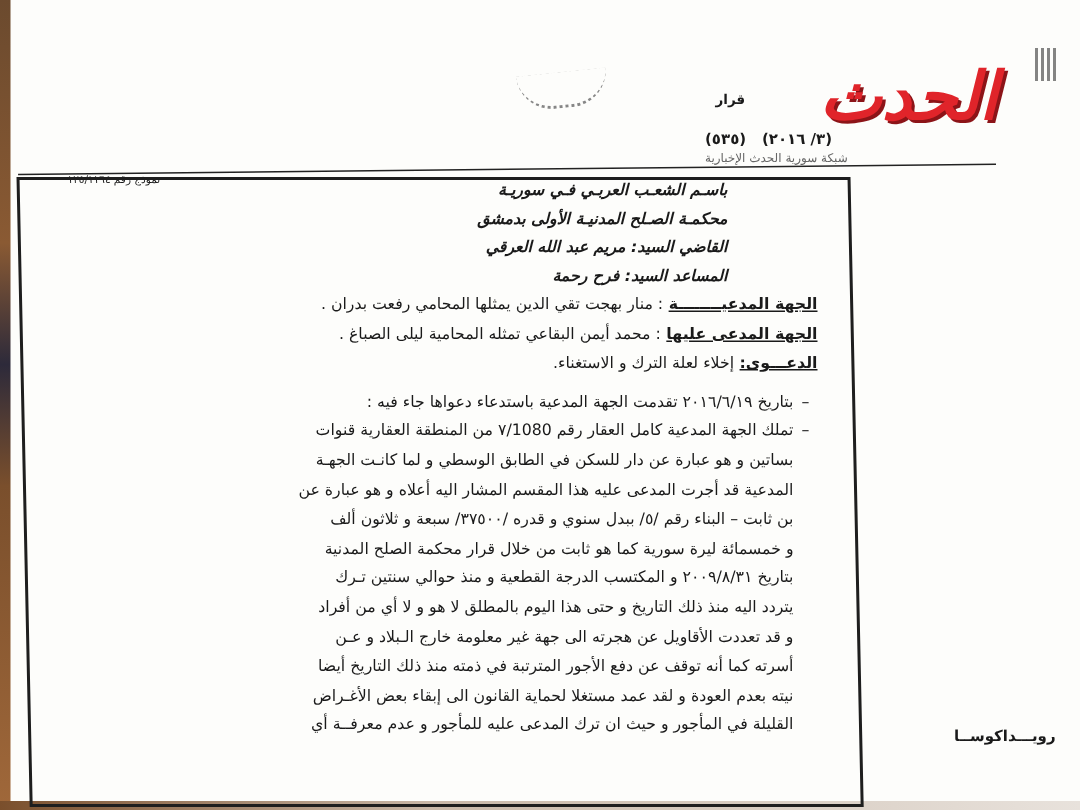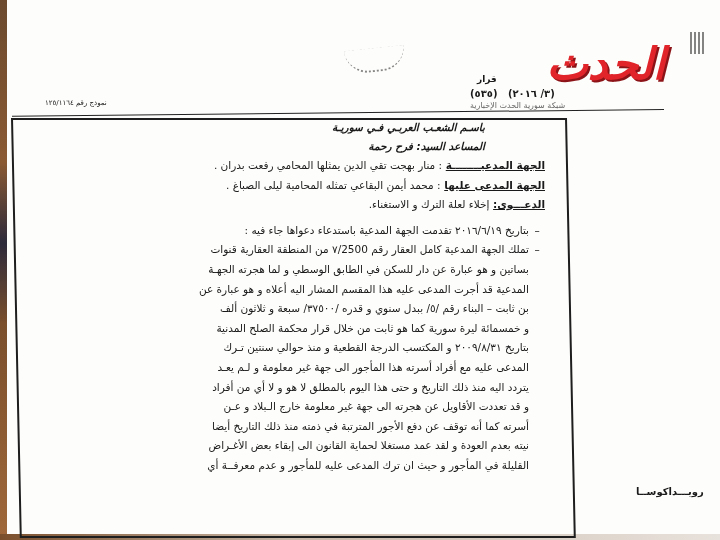--- a/index.html
+++ b/index.html
@@ -20,24 +20,24 @@
   .stamp {
     position:absolute; left:345px; top:48px; width:60px; height:22px;
     border-bottom:2px dotted #555; border-radius:0 0 30px 30px;
     transform:rotate(-6deg); opacity:.7;
   }
   .hdr-line {
     position:absolute; left:12px; top:109px; width:652px; height:0;
     border-top:1.5px solid #222; transform:rotate(-0.6deg); transform-origin:right;
   }
   .form-no {
-    position:absolute; left:45px; top:99px; font-size:7px; direction:rtl;
+    position:absolute; left:45px; top:116px; font-size:7px; direction:rtl;
   }
   .decision-label {
-    position:absolute; left:477px; top:74px; font-size:9px; font-weight:bold; direction:rtl;text-align:center;
+    position:absolute; left:477px; top:62px; font-size:9px; font-weight:bold; direction:rtl;text-align:center;
   }
   .case-nums {
     position:absolute; left:470px; top:88px; font-size:10px; font-weight:bold; direction:rtl;
     letter-spacing:1px;
   }
   .network-line {
     position:absolute; left:470px; top:101px; font-size:8px; color:#666; direction:rtl;
   }
   .logo {
     position:absolute; left:500px; top:38px; width:165px; height:55px;
@@ -94,47 +94,48 @@
 
 <div class="logo">
   <span class="logo-text">الحدث</span>
 </div>
 
 <div class="frame"></div>
 
 <div class="content">
   <div class="title-block">
     <div>باسـم الشعـب العربـي فـي سوريـة</div>
+    <div>محكمـة الصـلح المدنيـة الأولى بدمشق</div>
+    <div>القاضي السيد: مريم عبد الله العرقي</div>
     <div>المساعد السيد: فرح رحمة</div>
   </div>
   <div class="party">
     <span class="lbl">الجهة المدعيــــــــة</span>
     <span class="val">: منار بهجت تقي الدين يمثلها المحامي رفعت بدران .</span>
   </div>
   <div class="party">
     <span class="lbl">الجهة المدعى عليها</span>
     <span class="val">: محمد أيمن البقاعي تمثله المحامية ليلى الصباغ .</span>
   </div>
   <div class="party">
     <span class="lbl">الدعـــوى:</span>
     <span class="val">إخلاء لعلة الترك و الاستغناء.</span>
   </div>
   <div style="height:6px"></div>
   <div class="bullet">
     <span class="dash">–</span><span>بتاريخ ٢٠١٦/٦/١٩ تقدمت الجهة المدعية باستدعاء دعواها جاء فيه :</span>
   </div>
   <div class="bullet">
-    <span class="dash">–</span><span>تملك الجهة المدعية كامل العقار رقم ٧/2500 من المنطقة العقارية قنوات</span>
+    <span class="dash">–</span><span>تملك الجهة المدعية كامل العقار رقم ٧/1080 من المنطقة العقارية قنوات</span>
   </div>
-  <div class="indent">بساتين و هو عبارة عن دار للسكن في الطابق الوسطي و لما هجرته الجهـة</div>
+  <div class="indent">بساتين و هو عبارة عن دار للسكن في الطابق الوسطي و لما كانـت الجهـة</div>
   <div class="indent">المدعية قد أجرت المدعى عليه هذا المقسم المشار اليه أعلاه و هو عبارة عن</div>
   <div class="indent">بن ثابت – البناء رقم /٥/ ببدل سنوي و قدره /٣٧٥٠٠/ سبعة و ثلاثون ألف</div>
   <div class="indent">و خمسمائة ليرة سورية كما هو ثابت من خلال قرار محكمة الصلح المدنية</div>
   <div class="indent">بتاريخ ٢٠٠٩/٨/٣١ و المكتسب الدرجة القطعية و منذ حوالي سنتين تـرك</div>
-  <div class="indent">المدعى عليه مع أفراد أسرته هذا المأجور الى جهة غير معلومة و لـم يعـد</div>
   <div class="indent">يتردد اليه منذ ذلك التاريخ و حتى هذا اليوم بالمطلق لا هو و لا أي من أفراد</div>
   <div class="indent">و قد تعددت الأقاويل عن هجرته الى جهة غير معلومة خارج الـبلاد و عـن</div>
   <div class="indent">أسرته كما أنه توقف عن دفع الأجور المترتبة في ذمته منذ ذلك التاريخ أيضا</div>
   <div class="indent">نيته بعدم العودة و لقد عمد مستغلا لحماية القانون الى إبقاء بعض الأغـراض</div>
   <div class="indent">القليلة في المأجور و حيث ان ترك المدعى عليه للمأجور و عدم معرفــة أي</div>
 </div>
 
 <div class="side-signature">رويـــداكوســا</div>
 
 </body></html>

